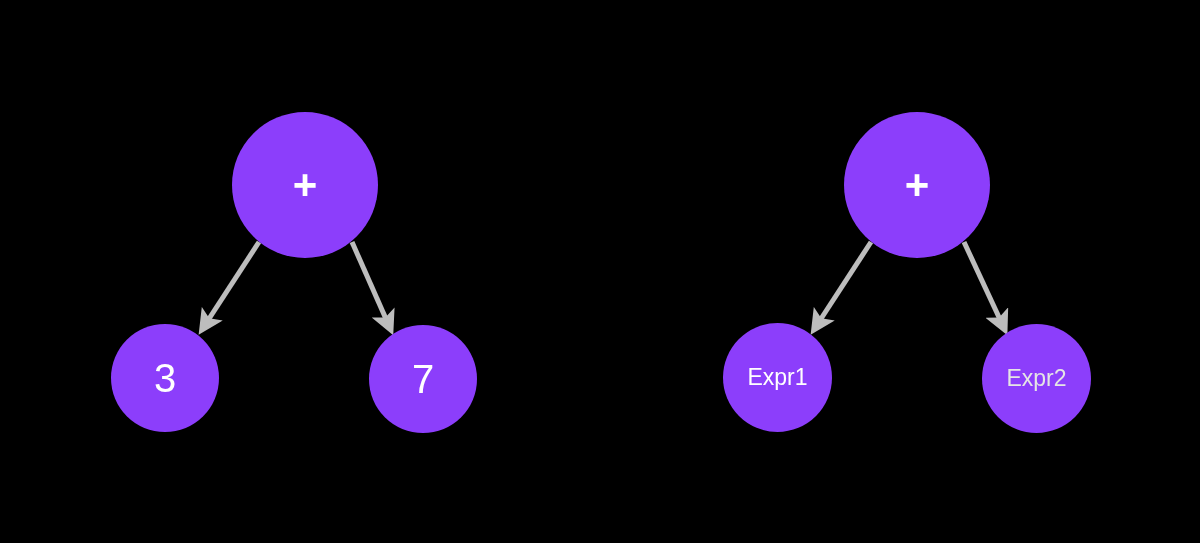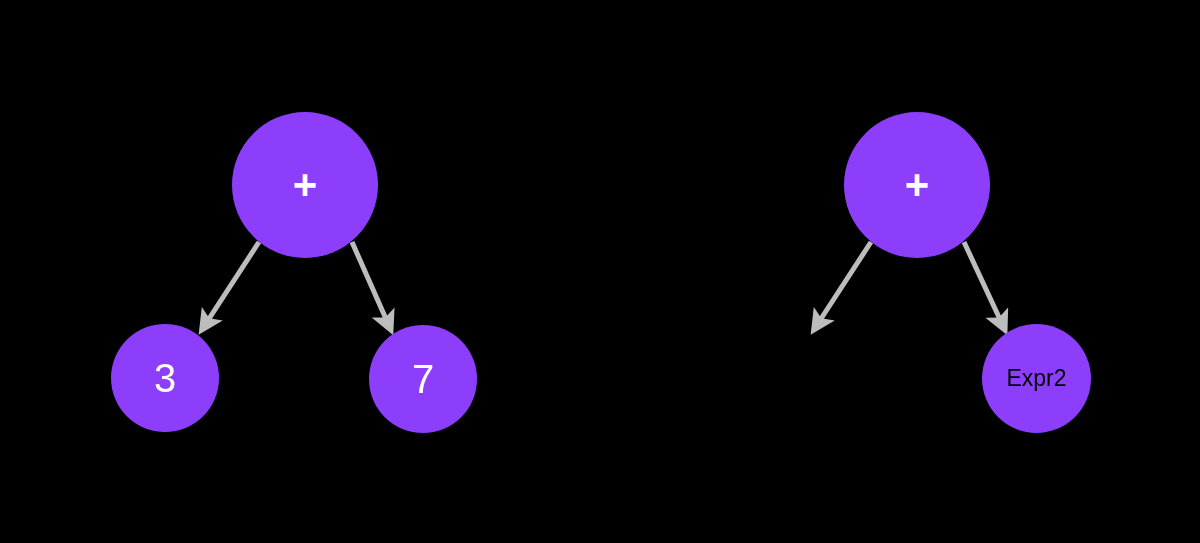--- a/index.html
+++ b/index.html
@@ -103,18 +103,21 @@
     </div>
     <div class="node node-leaf-num" style="left: 369px; top: 325px; background: rgb(140, 62, 251); color: rgb(255, 255, 255);">
       <span class="node-label">7</span>
     </div>
   </div>
 
   <div class="tree">
     <div class="node node-root" style="left: 844px; top: 112px; background: rgb(140, 62, 251); color: rgb(255, 255, 255);">
       <span class="node-label">+</span>
     </div>
-    <div class="node node-leaf-text" style="left: 982px; top: 324px; background: rgb(140, 62, 251); color: #000000;">
+    <div class="node node-leaf-text" style="left: 723px; top: 323px; background: rgb(140, 62, 251); color: rgb(255, 255, 255);">
+      <span class="node-label">Expr1</span>
+    </div>
+    <div class="node node-leaf-text" style="left: 982px; top: 324px; background: rgb(140, 62, 251); color: #e5e5e5;">
       <span class="node-label">Expr2</span>
     </div>
   </div>
 
 </div>
 
 </body></html>

